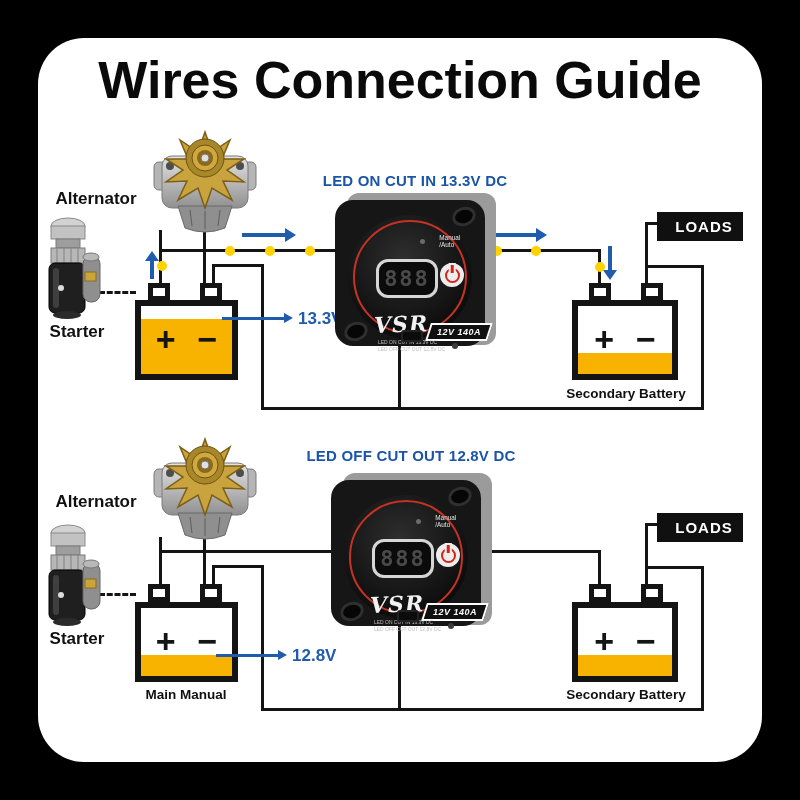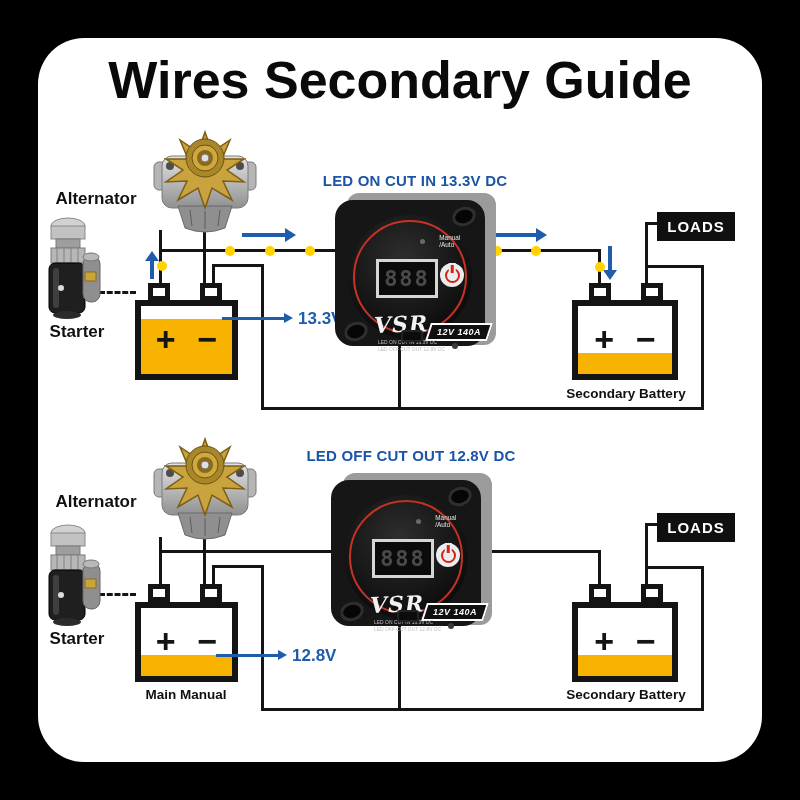--- a/index.html
+++ b/index.html
@@ -19,21 +19,21 @@
   .fill{position:absolute;left:0;right:0;bottom:0;background:#f7b300;}
   .f-high{height:55px;} .f-low{height:21px;}
   .symbols{position:absolute;left:0;right:0;top:16px;display:flex;justify-content:center;gap:22px;
            font-size:34px;font-weight:bold;color:#141414;line-height:34px;}
   .term{position:absolute;width:12px;height:8px;background:#fff;border:5px solid #141414;}
   .b-label{position:absolute;width:140px;text-align:center;font-size:13.5px;font-weight:bold;color:#101010;}
 
   
   .loads{position:absolute;width:78px;height:29px;background:#101010;color:#fff;
          display:flex;align-items:center;justify-content:center;
-         font-size:15px;font-weight:bold;letter-spacing:1px;}
+         font-size:15px;font-weight:bold;letter-spacing:1px;padding-left:8px;}
 
   
   .d-title{position:absolute;width:230px;text-align:center;color:#1a55a8;
            font-size:15px;font-weight:bold;letter-spacing:.2px;}
 
   
   .dot{position:absolute;width:10px;height:10px;border-radius:50%;background:#ffd200;}
   .ar{position:absolute;}
   .ar .sh{position:absolute;background:#1f5cab;}
   .ar-r{width:54px;height:14px;}
@@ -66,21 +66,21 @@
   .vsr .face{position:absolute;left:13px;top:17px;width:124px;height:124px;border-radius:50%;
              background:radial-gradient(circle at 45% 35%, #2e2e2e, #0d0d0d 72%);}
   .vsr .ring{position:absolute;left:5px;top:5px;width:110px;height:110px;border:2px solid #c63325;border-radius:50%;}
   .vsr .gap{position:absolute;left:50px;bottom:-1px;width:24px;height:9px;background:#0f0f0f;}
   .vsr .notch{position:absolute;left:53px;bottom:-3px;width:18px;height:8px;background:#0c0c0c;
               border:2px solid #222;border-radius:3px;}
   .vsr .mode{position:absolute;right:12px;top:20px;color:#e6e6e6;font-size:8px;line-height:8.5px;
              transform:scale(.8);transform-origin:right top;text-align:left;}
   .vsr .mled{position:absolute;right:47px;top:24px;width:5px;height:5px;border-radius:50%;background:#6a6a6a;}
   .vsr .disp{position:absolute;left:28px;top:44px;width:56px;height:33px;background:#0b0b0b;
-             border:3px solid #d6d6d6;border-radius:0;display:flex;align-items:center;justify-content:center;}
+             border:3px solid #d6d6d6;border-radius:12px;display:flex;align-items:center;justify-content:center;}
   .vsr .digits{font-family:"DejaVu Sans Mono",monospace;font-size:22px;font-weight:bold;color:#4a4a4a;letter-spacing:2px;}
   .vsr .pwr{position:absolute;left:92px;top:48px;width:24px;height:24px;border-radius:50%;background:#ededed;
             display:flex;align-items:center;justify-content:center;}
   .vsr .pwr .ic{width:11px;height:11px;border:2.5px solid #d42316;border-radius:50%;position:relative;}
   .vsr .pwr .ic::after{content:"";position:absolute;left:50%;top:-5px;transform:translateX(-50%);
                        width:2.5px;height:8px;background:#d42316;box-shadow:0 0 0 2px #ededed;}
   .vsr .brand{position:absolute;left:26px;top:96px;color:#f2f2f2;font-family:"DejaVu Serif",serif;
               font-style:italic;font-weight:bold;font-size:22px;letter-spacing:1px;transform:rotate(-2deg);}
   .vsr .badge{position:absolute;left:80px;top:108px;width:58px;height:14px;border:2px solid #fff;background:#101010;
               transform:skewX(-18deg);display:flex;align-items:center;justify-content:center;}
@@ -90,21 +90,21 @@
   .vsr .sdot{position:absolute;left:104px;top:128px;width:6px;height:6px;border-radius:50%;background:#3c3c3c;}
 
   .lbl{position:absolute;width:120px;text-align:center;font-size:17px;font-weight:bold;color:#101010;}
   .img{position:absolute;}
 </style>
 </head>
 <body>
 
 <div id="stage">
   <div class="card"></div>
-  <div class="main-title">Wires Secondary Guide</div>
+  <div class="main-title">Wires Connection Guide</div>
 
   <div class="d-title" style="left:300px;top:172px;">LED ON CUT IN 13.3V DC</div>
 
   <div class="wire wv" style="left:159px;top:230px;height:56px;"></div>
   <div class="wire wv" style="left:203px;top:230px;height:56px;"></div>
   <div class="wire wh" style="left:161px;top:249px;width:184px;"></div>
   <div class="wire wh" style="left:477px;top:249px;width:123px;"></div>
   <div class="wire wv" style="left:598px;top:249px;height:37px;"></div>
   <div class="wire wv" style="left:212px;top:264px;height:22px;"></div>
   <div class="wire wh" style="left:212px;top:264px;width:52px;"></div>

